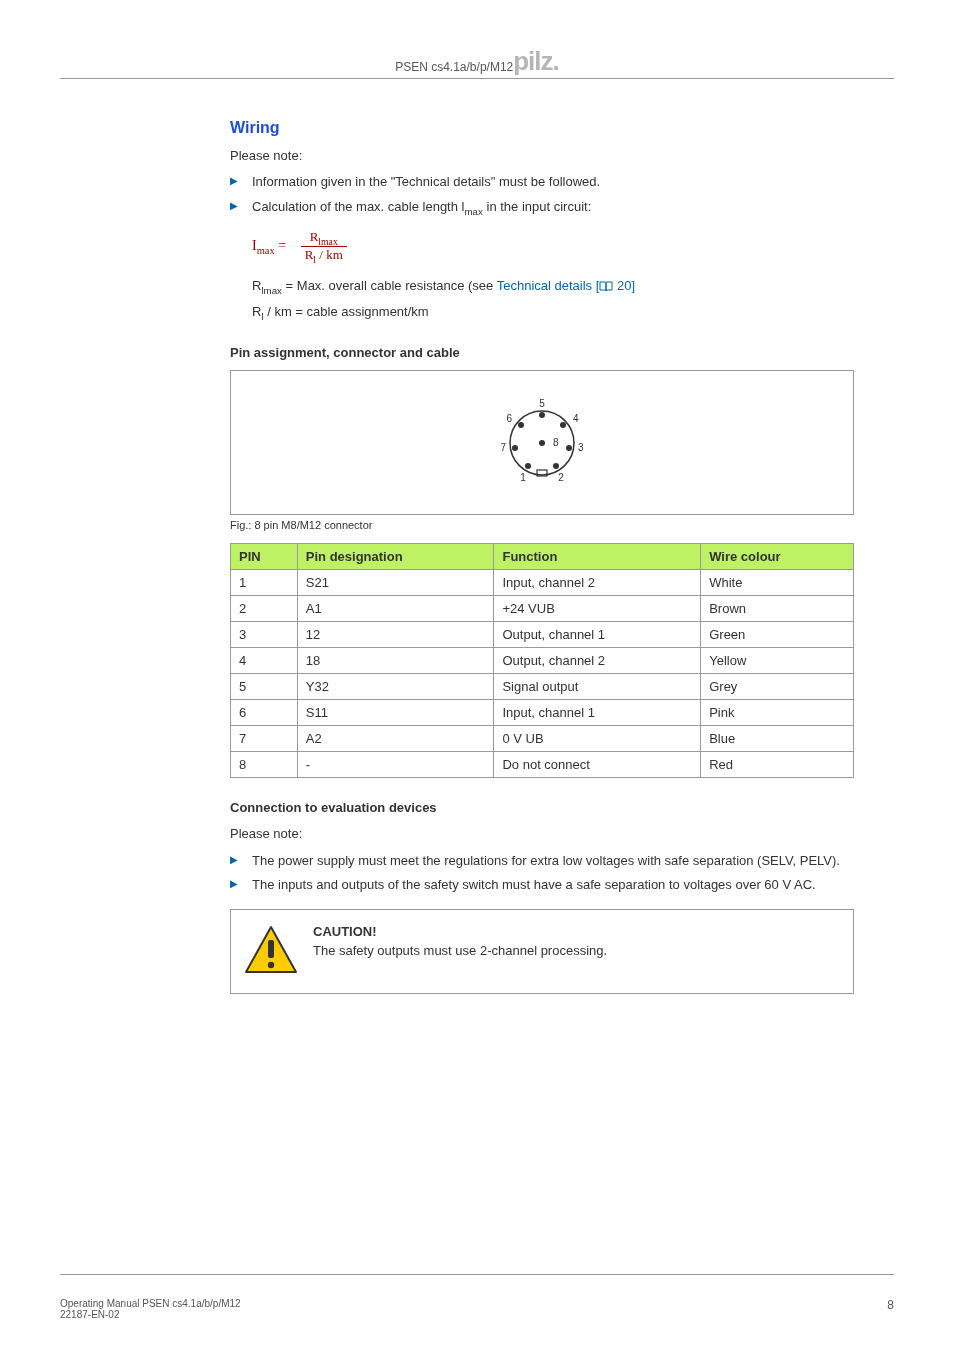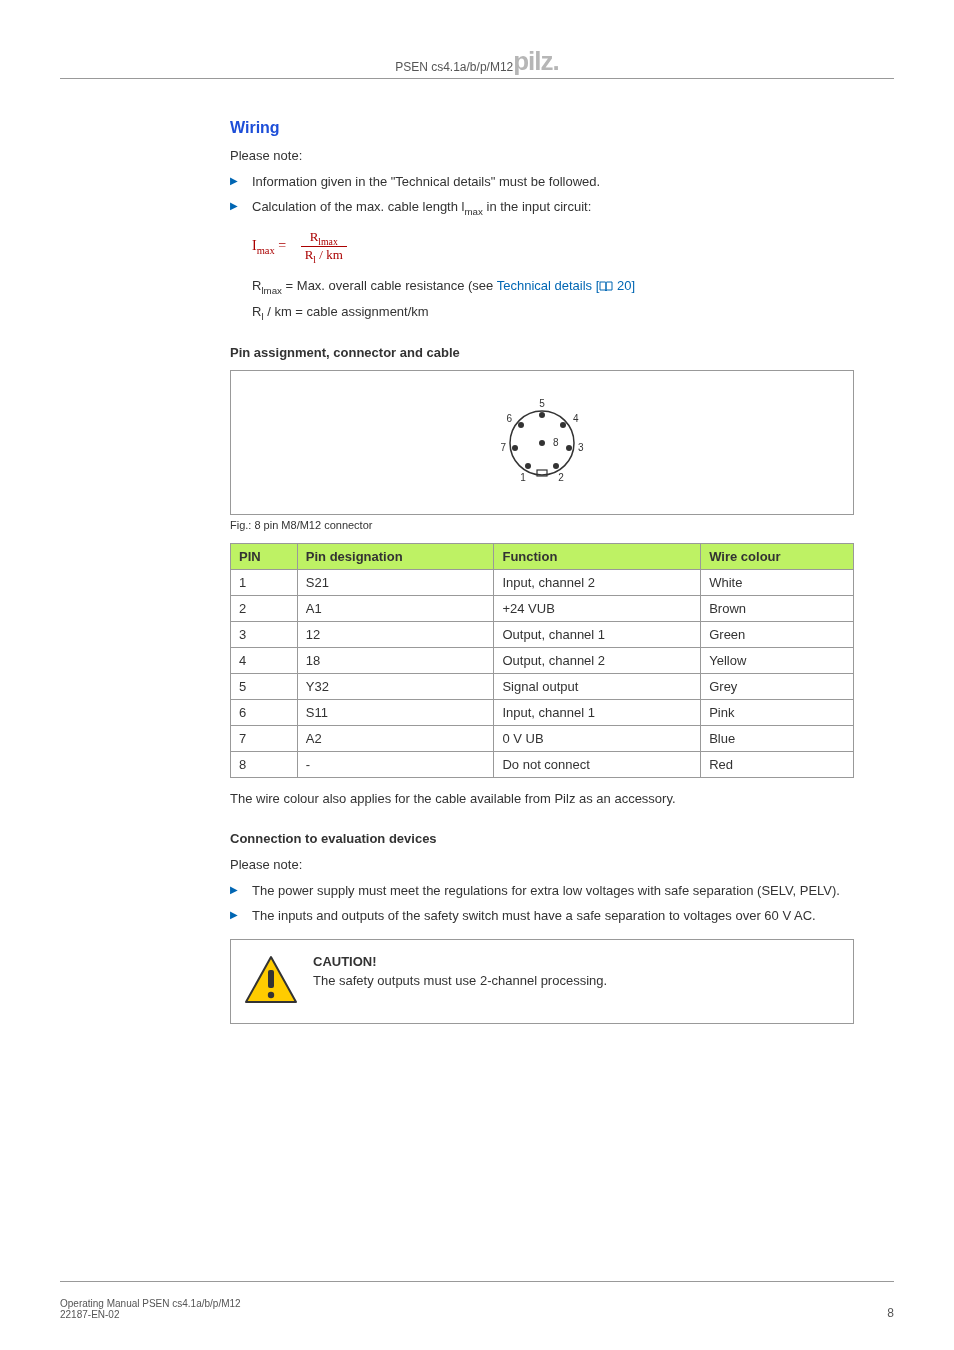--- a/index.html
+++ b/index.html
@@ -124,26 +124,26 @@
     gap: 14px;
   }
   .caution-text { flex: 1; }
   .caution-text .ctitle { font-weight: bold; margin-bottom: 4px; }
   .footer {
     position: absolute;
     left: 60px;
     right: 60px;
     bottom: 30px;
     border-top: 1px solid #999;
-    padding-top: 16px;
+    padding-top: 23px;
     font-size: 10px;
     color: #555;
     display: flex;
     justify-content: space-between;
-    align-items: flex-end;
+    align-items: flex-start;
   }
   .footer-right { font-size: 12px; }
   sub { font-size: 0.75em; }
 </style>
 </head>
 <body>
 
 <div class="header-row">
   <div class="header-left">PSEN cs4.1a/b/p/M12</div>
   <div class="logo"><span>pilz</span><span class="dot">.</span></div>
@@ -260,21 +260,20 @@
         </tr>
       <tr>
           <td>8</td>
           <td>-</td>
           <td>Do not connect</td>
           <td>Red</td>
         </tr>
     </tbody>
   </table>
 
-  <p>The wire colour also applies for the cable available from Pilz as an accessory.</p>
 
   <h3 class="subhead">Connection to evaluation devices</h3>
   <p>Please note:</p>
   <ul class="bullets">
     <li>The power supply must meet the regulations for extra low voltages with safe separation (SELV, PELV).</li>
     <li>The inputs and outputs of the safety switch must have a safe separation to voltages over 60 V AC.</li>
   </ul>
 
   <div class="caution-box">
     <div>

